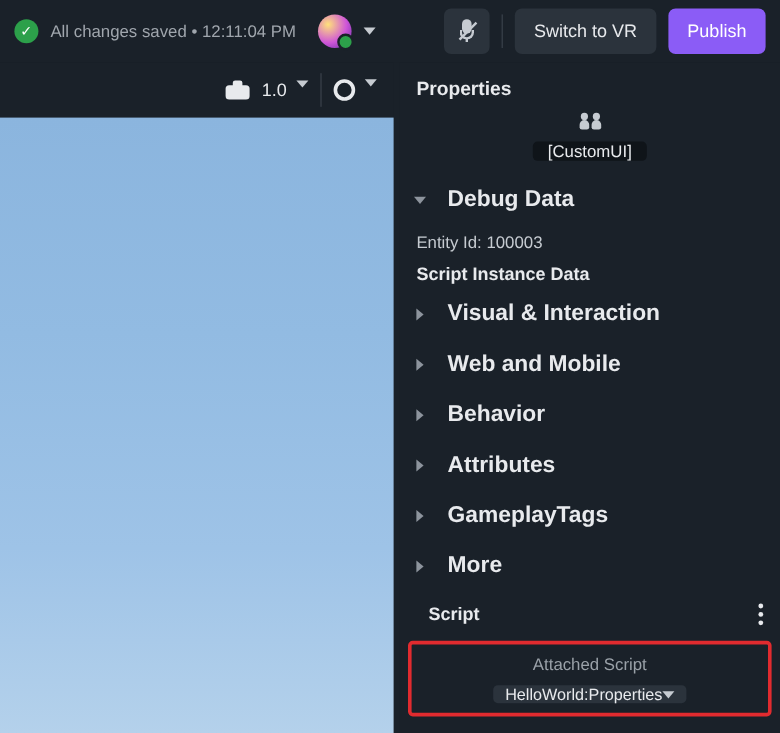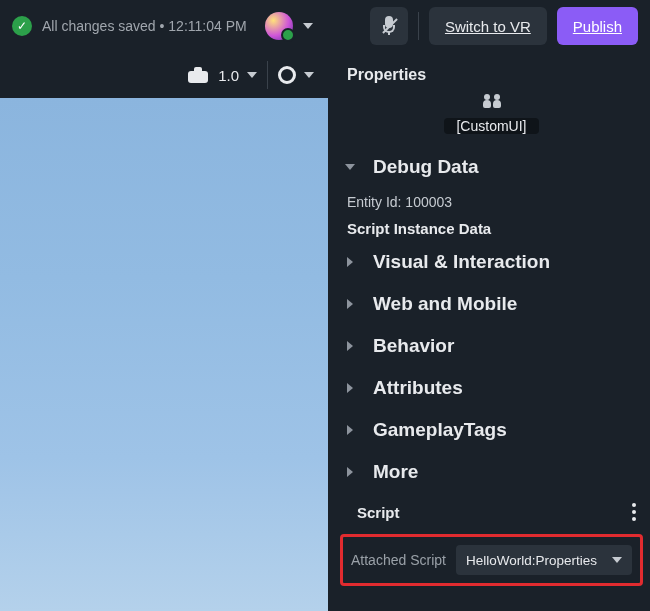--- a/index.html
+++ b/index.html
@@ -48,34 +48,33 @@
   .sq-btn {
     width: 38px; height: 38px; border-radius: 6px; background:#2b333c;
     display:flex; align-items:center; justify-content:center;
     cursor:pointer;
   }
   .btn {
     height: 38px; border-radius: 6px; padding: 0 16px;
     display:flex; align-items:center; justify-content:center;
     font-size: 15px; cursor:pointer;
     color:#e8eaed;
-    text-decoration:underline;
   }
   .btn-grey { background:#2b333c; }
   .btn-blue { background:#8b5cf6; color:#fff; font-weight:500; }
 
   .viewport-bar {
     position:absolute; top:52px; left:0; width:328px; height:46px;
     display:flex; align-items:center; justify-content:flex-end;
     gap:10px; padding-right:14px;
     background:#1a2129;
   }
   .cam-group { display:flex; align-items:center; gap:10px; }
   .zoom-btn {
-    display:flex; align-items:center; gap:8px; color:#e8eaed;
+    display:flex; gap:8px; color:#e8eaed;
     cursor:pointer; font-size:15px;
   }
   .circle-shape {
     width:18px; height:18px; border-radius:50%;
     border:3px solid #e8eaed;
     background: radial-gradient(circle at center, #1a2129 35%, transparent 36%);
   }
 
   .viewport {
     position:absolute; top:98px; left:0; width:328px; height:513px;
@@ -109,21 +108,21 @@
     padding:10px 14px; font-weight:700; font-size:15px;
   }
   .dots { display:flex; flex-direction:column; gap:3px; cursor:pointer; }
   .dots span { width:4px; height:4px; border-radius:50%; background:#e8eaed; }
 
   .attached-row {
     margin: 3px 7px 7px 7px;
     border: 3px solid #e12b2f;
     border-radius: 4px;
     padding: 8px;
-    display:flex; align-items:center; gap:10px;
+    display:flex; align-items:center; gap:10px;flex-direction:column;
   }
   .attached-label { color:#9aa1a8; font-size:14px; white-space:nowrap; }
   .attached-select {
     flex:1; background:#2b333c; border-radius:4px; height:30px;
     display:flex; align-items:center; justify-content:space-between;
     padding:0 10px; cursor:pointer; font-size:13.5px;
   }
 
   .mic-slash { position:relative; width:16px; height:20px; }
   .mic-body {

